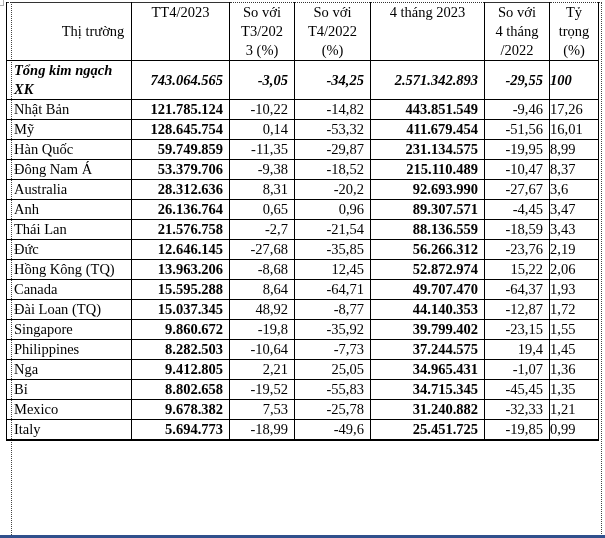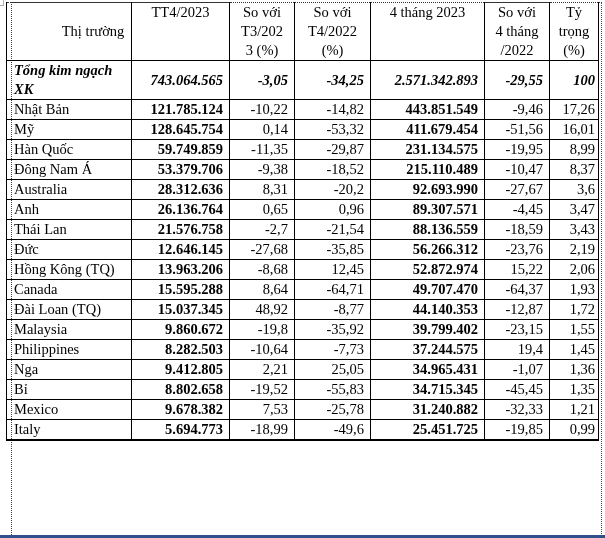--- a/index.html
+++ b/index.html
@@ -51,21 +51,21 @@
     font-weight:normal;
     text-align:center;
     vertical-align:top;
     white-space:pre-line;
   }
   th.th-market { vertical-align:middle;padding-left:48px; }
   thead th { border-top:1px dotted #333; }
   tbody tr { height:19px; }
   td.col0 { text-align:left;  padding-left:7px; }
   td.col1, td.col2, td.col3, td.col4, td.col5 { text-align:right; padding-right:6px; }
-  td.col6 { text-align:right; padding-right:3px; }
+  td.col6 { padding-right:3px; }
   td.col1, td.col4 { font-weight:bold; }
   tr.total-row td { font-weight:bold; font-style:italic; }
 </style>
 </head>
 <body>
 
 <div class="page">
 
   <div class="corner-mark"></div>
   <div class="tb-top"></div>
@@ -204,21 +204,21 @@
         <tr>
           <td class="col0">Đài Loan (TQ)</td>
           <td class="col1">15.037.345</td>
           <td class="col2">48,92</td>
           <td class="col3">-8,77</td>
           <td class="col4">44.140.353</td>
           <td class="col5">-12,87</td>
           <td class="col6">1,72</td>
         </tr>
         <tr>
-          <td class="col0">Malaysia</td>
+          <td class="col0">Singapore</td>
           <td class="col1">9.860.672</td>
           <td class="col2">-19,8</td>
           <td class="col3">-35,92</td>
           <td class="col4">39.799.402</td>
           <td class="col5">-23,15</td>
           <td class="col6">1,55</td>
         </tr>
         <tr>
           <td class="col0">Philippines</td>
           <td class="col1">8.282.503</td>

